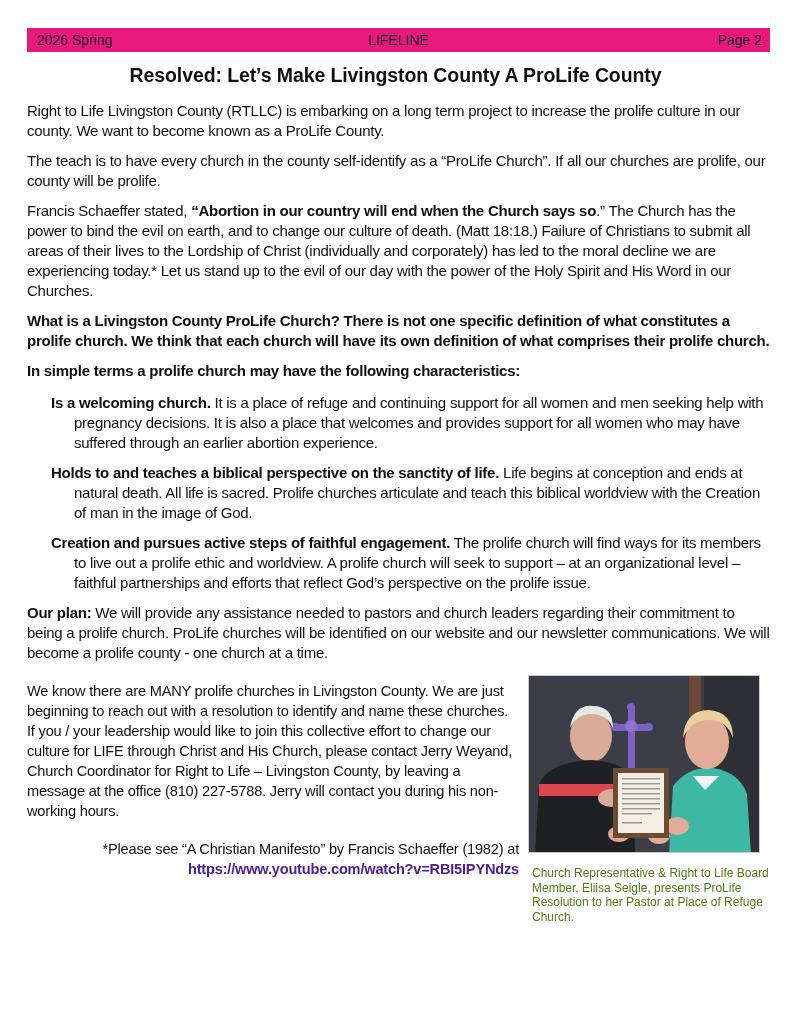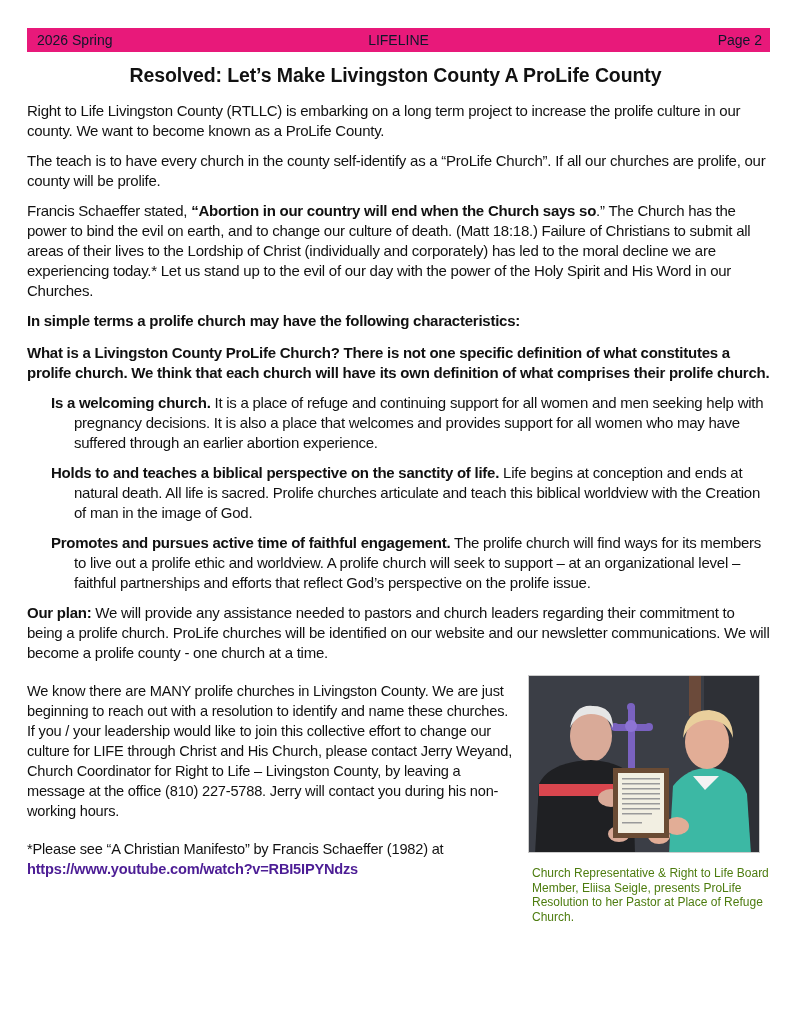--- a/index.html
+++ b/index.html
@@ -35,31 +35,31 @@
   <span class="hb-center">LIFELINE</span>
   <span class="hb-right">Page 2</span>
 </div>
 
 <div class="title">Resolved: Let’s Make Livingston County A ProLife County</div>
 
 <div class="body-text" style="top:101px;">
   <p>Right to Life Livingston County (RTLLC) is embarking on a long term project to increase the prolife culture in our county. We want to become known as a ProLife County.</p>
   <p>The teach is to have every church in the county self-identify as a “ProLife Church”.  If all our churches are prolife, our county will be prolife.</p>
   <p><span>Francis Schaeffer stated, </span><span class="b">“Abortion in our country will end when the Church says so</span><span>.”</span><span>  The Church has the power to bind the evil on earth, and to change our culture of death. (Matt 18:18.) Failure of Christians to submit all areas of their lives to the Lordship of Christ (individually and corporately) has led to the moral decline we are experiencing today.* Let us stand up to the evil of our day with the power of the Holy Spirit and His Word in our Churches.</span></p>
+  <p class="b">What is a Livingston County ProLife Church? There is not one specific definition of what constitutes a prolife church.  We think that each church will have its own definition of what comprises their prolife church.</p>
   <p class="b" style="margin-bottom:12px;">In simple terms a prolife church may have the following characteristics:</p>
-  <p class="b">What is a Livingston County ProLife Church? There is not one specific definition of what constitutes a prolife church.  We think that each church will have its own definition of what comprises their prolife church.</p>
   <div class="char"><span class="b">Is a welcoming church.</span><span>  It is a place of refuge and continuing support for all women and men seeking help with pregnancy decisions.  It is also a place that welcomes and provides support for all women who may have suffered through an earlier abortion experience.</span></div>
   <div class="char"><span class="b">Holds to and teaches a biblical perspective on the sanctity of life.</span><span>  Life begins at conception and ends at natural death. All life is sacred.  Prolife churches articulate and teach this biblical worldview with the Creation of man in the image of God.</span></div>
-  <div class="char"><span class="b">Promotes and pursues active time of faithful engagement.</span><span>  The prolife church will find ways for its members to live out a prolife ethic and worldview.  A prolife church will seek to support – at an organizational level – faithful partnerships and efforts that reflect God’s perspective on the prolife issue.</span></div>
+  <div class="char"><span class="b">Creation and pursues active steps of faithful engagement.</span><span>  The prolife church will find ways for its members to live out a prolife ethic and worldview.  A prolife church will seek to support – at an organizational level – faithful partnerships and efforts that reflect God’s perspective on the prolife issue.</span></div>
   <p><span class="b">Our plan:</span><span>  We will provide any assistance needed to pastors and church leaders regarding their commitment to being a prolife church. ProLife churches will be identified on our website and our newsletter communications. We will become a prolife county - one church at a time.</span></p>
 </div>
 
 <div class="lower-left">
   <p>We know there are MANY prolife churches in Livingston County.  We are just beginning to reach out with a resolution to identify and name these churches.  If you / your leadership would like to join this collective effort to change our culture for LIFE through Christ and His Church, please contact Jerry Weyand, Church Coordinator for Right to Life – Livingston County, by leaving a message at the office (810) 227-5788. Jerry will contact you during his non-working hours.</p>
-  <p style="margin-top:18px;">
+  <p style="margin-top:18px;text-align:right;">
     <span>*Please see “A Christian Manifesto” by Francis Schaeffer (1982) at</span><br>
     <a class="link" href="#">https://www.youtube.com/watch?v=RBI5IPYNdzs</a>
   </p>
 </div>
 
 <div class="photo" title="Man and woman holding a framed ProLife Resolution in front of a purple cross">
   <svg width="232" height="178" viewBox="0 0 232 178">
     <rect x="0" y="0" width="232" height="178" fill="#3b3e46"></rect>
     <rect x="160" y="0" width="12" height="40" fill="#6b4a3a"></rect>
     <rect x="175" y="0" width="57" height="178" fill="#2e3036"></rect>

